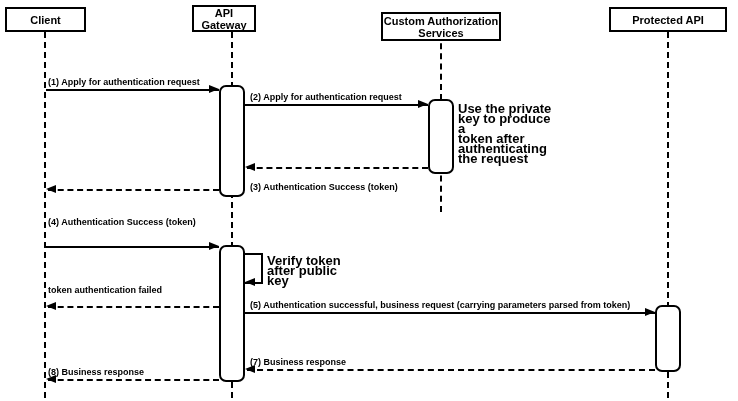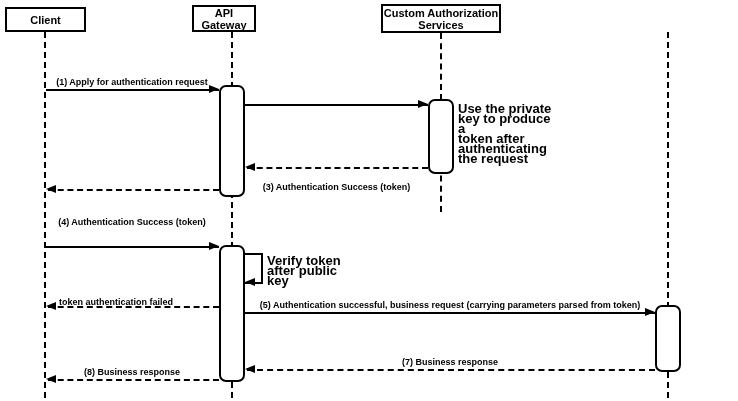--- a/index.html
+++ b/index.html
@@ -54,21 +54,21 @@
   .head.left {
     border-top: 4.5px solid transparent;
     border-bottom: 4.5px solid transparent;
     border-right: 10px solid #000;
   }
   .msg-label {
     position: absolute;
     font-size: 9px;
     font-weight: bold;
     color: #000;
-    text-align: center;
+    text-align: left;
     line-height: 10px;
     z-index: 3;
     white-space: nowrap;
   }
   .self-loop {
     position: absolute;
     border: 2px solid #000;
     border-left: none;
     background: transparent;
     z-index: 3;
@@ -94,54 +94,58 @@
   <div class="lifeline" style="left:231px; top:32px; height:366px;"></div>
   <div class="lifeline" style="left:440px; top:33px; height:179px;"></div>
   <div class="lifeline" style="left:667px; top:32px; height:366px;"></div>
 
   <div class="participant" style="left:5px; top:7px; width:81px; height:25px;">
     <span>Client</span>
   </div>
   <div class="participant" style="left:192px; top:5px; width:64px; height:27px;">
     <span>API Gateway</span>
   </div>
-  <div class="participant" style="left:381px; top:4px; width:120px; height:29px;">
+  <div class="participant" style="left:381px; top:12px; width:120px; height:29px;">
     <span>Custom Authorization
 Services</span>
+  </div>
+  <div class="participant" style="left:609px; top:7px; width:118px; height:25px;">
+    <span>Protected API</span>
   </div>
 
   <div class="activation" style="left:219px; top:85px; height:112px;"></div>
   <div class="activation" style="left:428px; top:99px; height:75px;"></div>
   <div class="activation" style="left:219px; top:245px; height:137px;"></div>
   <div class="activation" style="left:655px; top:305px; height:67px;"></div>
 
   <div class="msg-label" style="left:48px; top:77px; width:168px;">(1) Apply for authentication request</div>
   <div class="msg-line solid" style="left:46px; top:89px; width:173px;"></div>
   <div class="head right" style="left:209px; top:85px;"></div>
 
+  <div class="msg-label" style="left:250px; top:92px; width:173px;">(2) Apply for authentication request</div>
   <div class="msg-line solid" style="left:245px; top:104px; width:183px;"></div>
   <div class="head right" style="left:418px; top:100px;"></div>
 
   <div class="msg-label" style="left:250px; top:142px; width:173px;margin-top:40px;">(3) Authentication Success (token)</div>
   <div class="msg-line dashed" style="left:247px; top:167px; width:181px;"></div>
   <div class="head left" style="left:245px; top:163px;"></div>
 
   <div class="msg-label" style="left:48px; top:177px; width:168px;margin-top:40px;">(4) Authentication Success (token)</div>
   <div class="msg-line dashed" style="left:48px; top:189px; width:171px;"></div>
   <div class="head left" style="left:46px; top:185px;"></div>
 
   <div class="msg-line solid" style="left:46px; top:246px; width:173px;"></div>
   <div class="head right" style="left:209px; top:242px;"></div>
 
   <div class="self-loop" style="left:245px; top:253px; width:18px; height:31px;"></div>
   <div class="head left" style="left:245px; top:278px;"></div>
   <div class="free-text" style="left:267px; top:256px; width:90px;">Verify token
 after public key</div>
 
-  <div class="msg-label" style="left:32px; top:285px; width:168px;margin-top:12px;">token authentication failed</div>
+  <div class="msg-label" style="left:48px; top:285px; width:168px;">token authentication failed</div>
   <div class="msg-line dashed" style="left:48px; top:306px; width:171px;"></div>
   <div class="head left" style="left:46px; top:302px;"></div>
 
   <div class="msg-label" style="left:250px; top:300px; width:400px;">(5) Authentication successful, business request (carrying parameters parsed from token)</div>
   <div class="msg-line solid" style="left:245px; top:312px; width:410px;"></div>
   <div class="head right" style="left:645px; top:308px;"></div>
 
   <div class="msg-label" style="left:250px; top:357px; width:400px;">(7) Business response</div>
   <div class="msg-line dashed" style="left:247px; top:369px; width:408px;"></div>
   <div class="head left" style="left:245px; top:365px;"></div>

